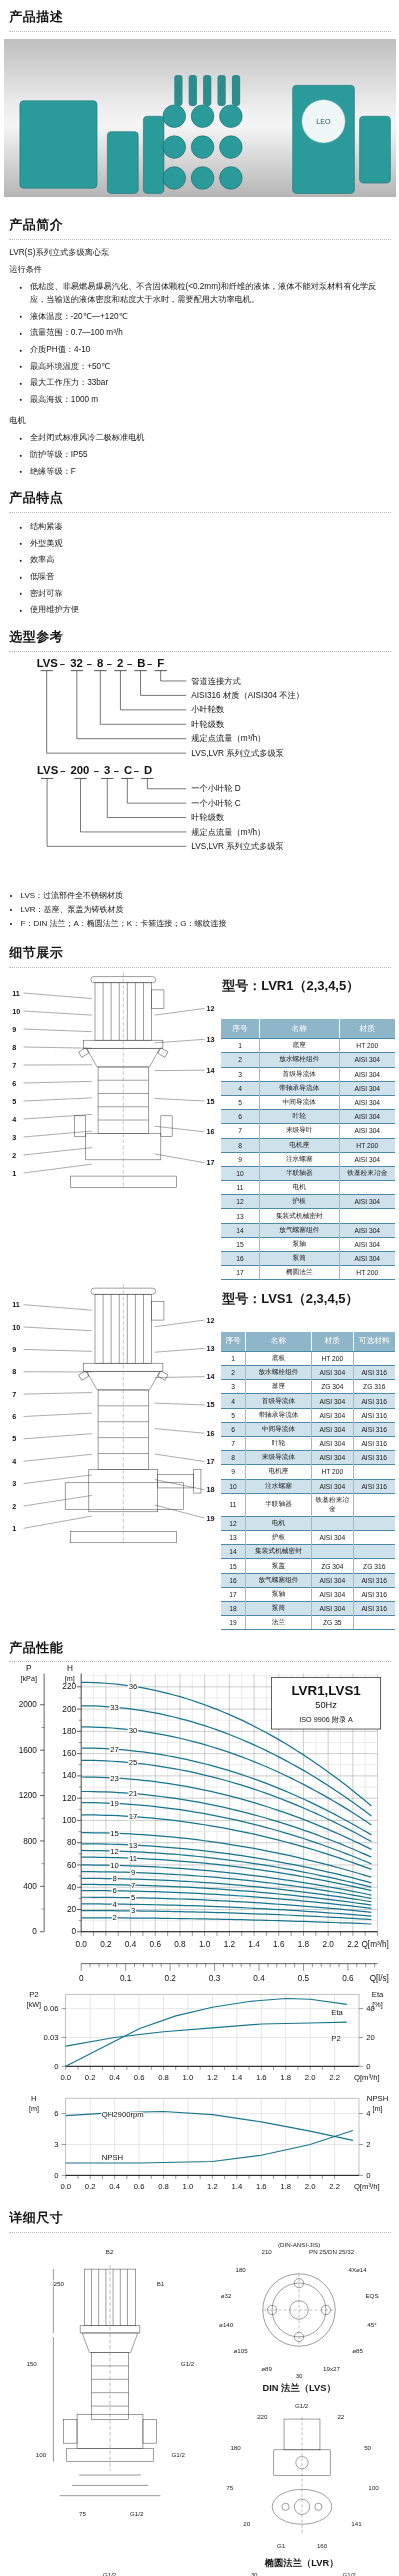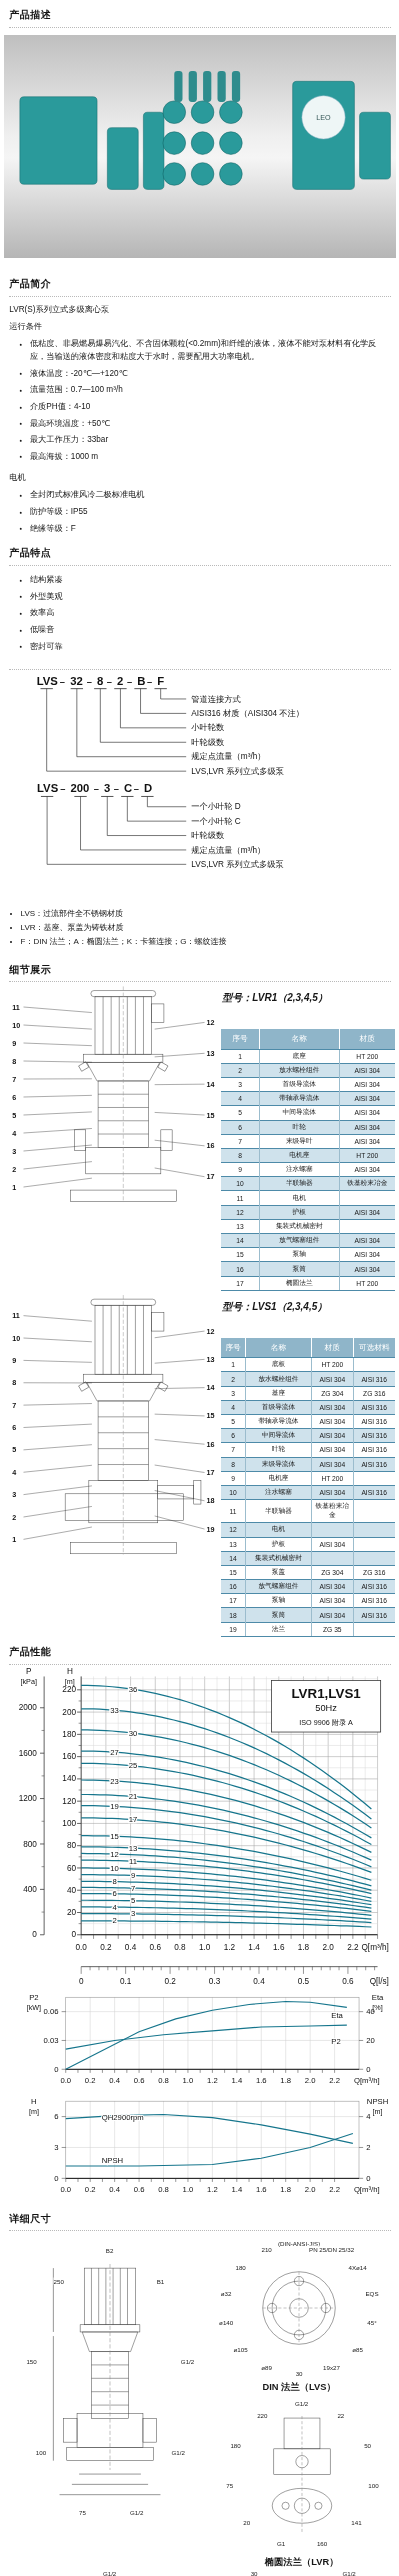--- a/index.html
+++ b/index.html
@@ -1,31 +1,31 @@
 <!DOCTYPE html>
 <html style="font-size:8.2px"><head>
 <meta charset="utf-8">
 <style>
   html,body{margin:0;padding:0;background:#fff;}
   body{width:400px;font-family:"Liberation Sans","DejaVu Sans",sans-serif;color:#161616;}
   .section-header{padding:8.2px 9.3px 0 9.3px;}
-  .section-title{font-size:10px;font-weight:bold;color:#141414;letter-spacing:0.5px;}
+  .section-title{font-size:13px;font-weight:bold;color:#141414;letter-spacing:0.5px;}
   .dashed{border-bottom:1px dotted #b9b9b9;margin-top:4.6px;}
-  .photo{margin:7.2px 4.1px 11.3px 4.1px;height:223px;background:linear-gradient(180deg,#bfbfbf 0%,#efefef 45%,#f5f5f5 55%,#b5b5b5 100%);position:relative;overflow:hidden;}
+  .photo{margin:7.2px 4.1px 11.3px 4.1px;height:158px;background:linear-gradient(180deg,#bfbfbf 0%,#efefef 45%,#f5f5f5 55%,#b5b5b5 100%);position:relative;overflow:hidden;}
   .txtblock{padding:3.1px 9.3px 0 9.3px;font-size:8.2px;line-height:13.4px;}
   .subline{margin:3.1px 0 1px 0;}
   ul.bullets{list-style:none;margin:4.1px 0 0 0;padding:0 5.2px 0 9.3px;}
   ul.bullets li{position:relative;padding-left:11.3px;margin:3.6px 0;font-size:8.2px;line-height:13px;}
   ul.bullets li::before{content:"●";position:absolute;left:1px;top:0.5px;font-size:4.6px;color:#111;}
   .code-svg{display:block;margin:2.1px 0 0 15.5px;}
   .notes{padding:1px 9.3px 5.2px 20.6px;font-size:8px;line-height:14px;}
   .panel{display:flex;padding:4.1px 5.2px 0 5.2px;}
   .panel .diagram{flex:0 0 216px;}
   .panel .tablecol{flex:1;padding-top:2.1px;}
-  .model-label{font-size:10px;font-weight:bold;margin:3.1px 0 5.2px 1px;font-style:italic;}
+  .model-label{font-size:13px;font-weight:bold;margin:3.1px 0 5.2px 1px;}
   table.dtable{border-collapse:collapse;text-align:center;width:100%;font-size:6.7px;margin-top:24px;}
   table.dtable th{background:#8fb5c9;color:#fff;font-weight:normal;font-size:7.7px;padding:4.6px 1.5px;border-left:1px solid #fff;border-bottom:1px solid #4d8aa8;}
   table.dtable th:first-child{border-left:none;}
   table.dtable td{border-top:1px solid #4d8aa8;border-left:0.5px solid #9bbccd;padding:2.1px 1.5px;background:#fff;}
   table.dtable td:first-child{border-left:none;}
   table.dtable tr:nth-child(even) td{background:#cfe2ec;}
   table.dtable tr:last-child td{border-bottom:1px solid #4d8aa8;}
   .chart-wrap{padding:2.1px 4.1px 0 4.1px;}
   .dim-area{position:relative;height:490px;margin:5.2px 4.1px 0 4.1px;}
   .fig{position:absolute;}
@@ -95,24 +95,26 @@
   <div class="section-title">产品特点</div>
   <div class="dashed"></div>
 </div>
 <div class="txtblock">
   <ul class="bullets">
       <li>结构紧凑</li>
       <li>外型美观</li>
       <li>效率高</li>
       <li>低噪音</li>
       <li>密封可靠</li>
+      <li>使用维护方便</li>
     </ul>
 </div>
 
 <div class="section-header">
+  <div class="section-title">选型参考</div>
   <div class="dashed"></div>
 </div>
 <svg id="code1-svg" class="code-svg" width="361" height="106" viewBox="0 0 700 205">
     <text x="40" y="24" font-size="22" fill="#111" font-weight="bold">LVS</text>
     <text x="85" y="24" font-size="18" fill="#111" font-weight="bold">–</text>
     <text x="105" y="24" font-size="22" fill="#111" font-weight="bold">32</text>
     <text x="137" y="24" font-size="18" fill="#111" font-weight="bold">–</text>
     <text x="157" y="24" font-size="22" fill="#111" font-weight="bold">8</text>
     <text x="176" y="24" font-size="18" fill="#111" font-weight="bold">–</text>
     <text x="196" y="24" font-size="22" fill="#111" font-weight="bold">2</text>

